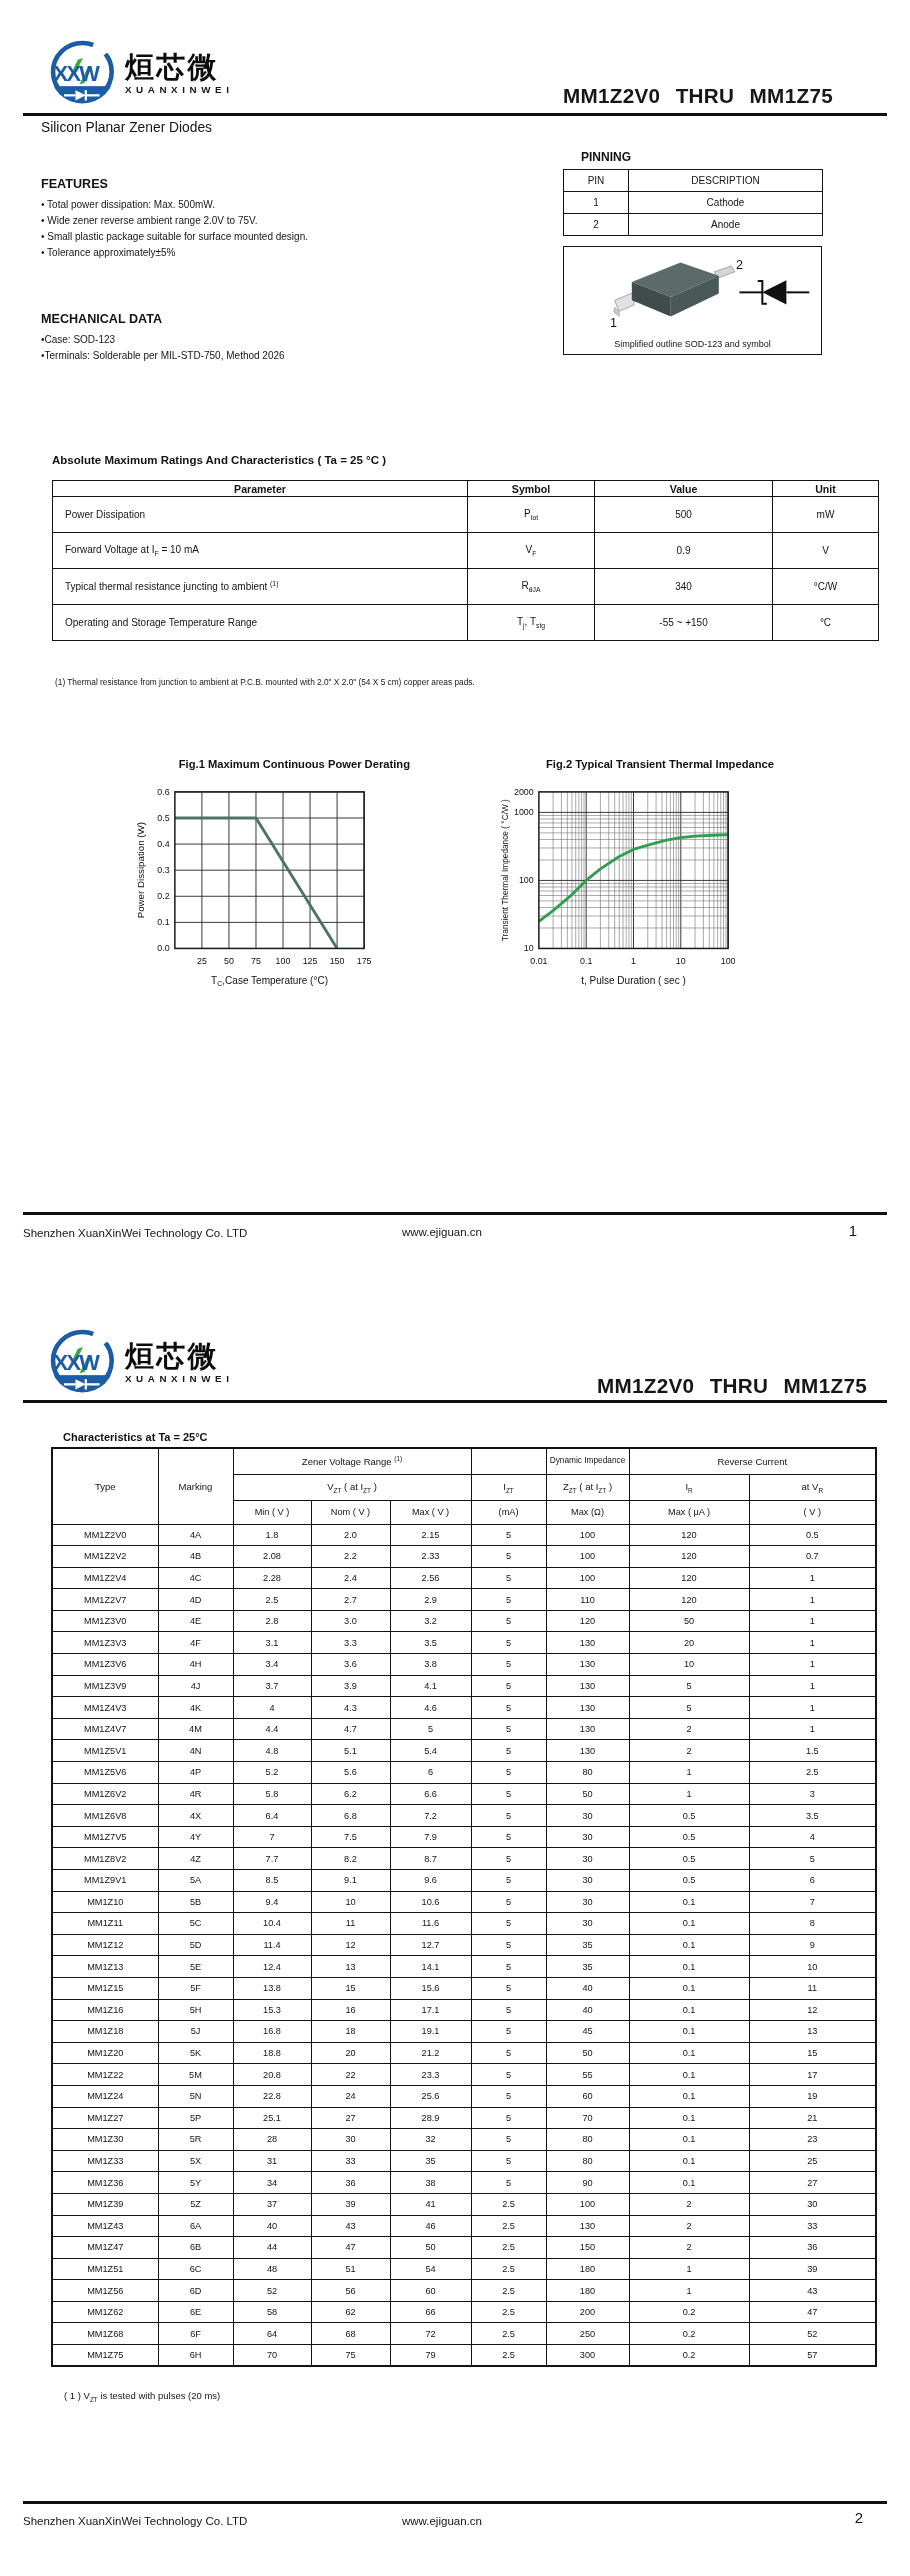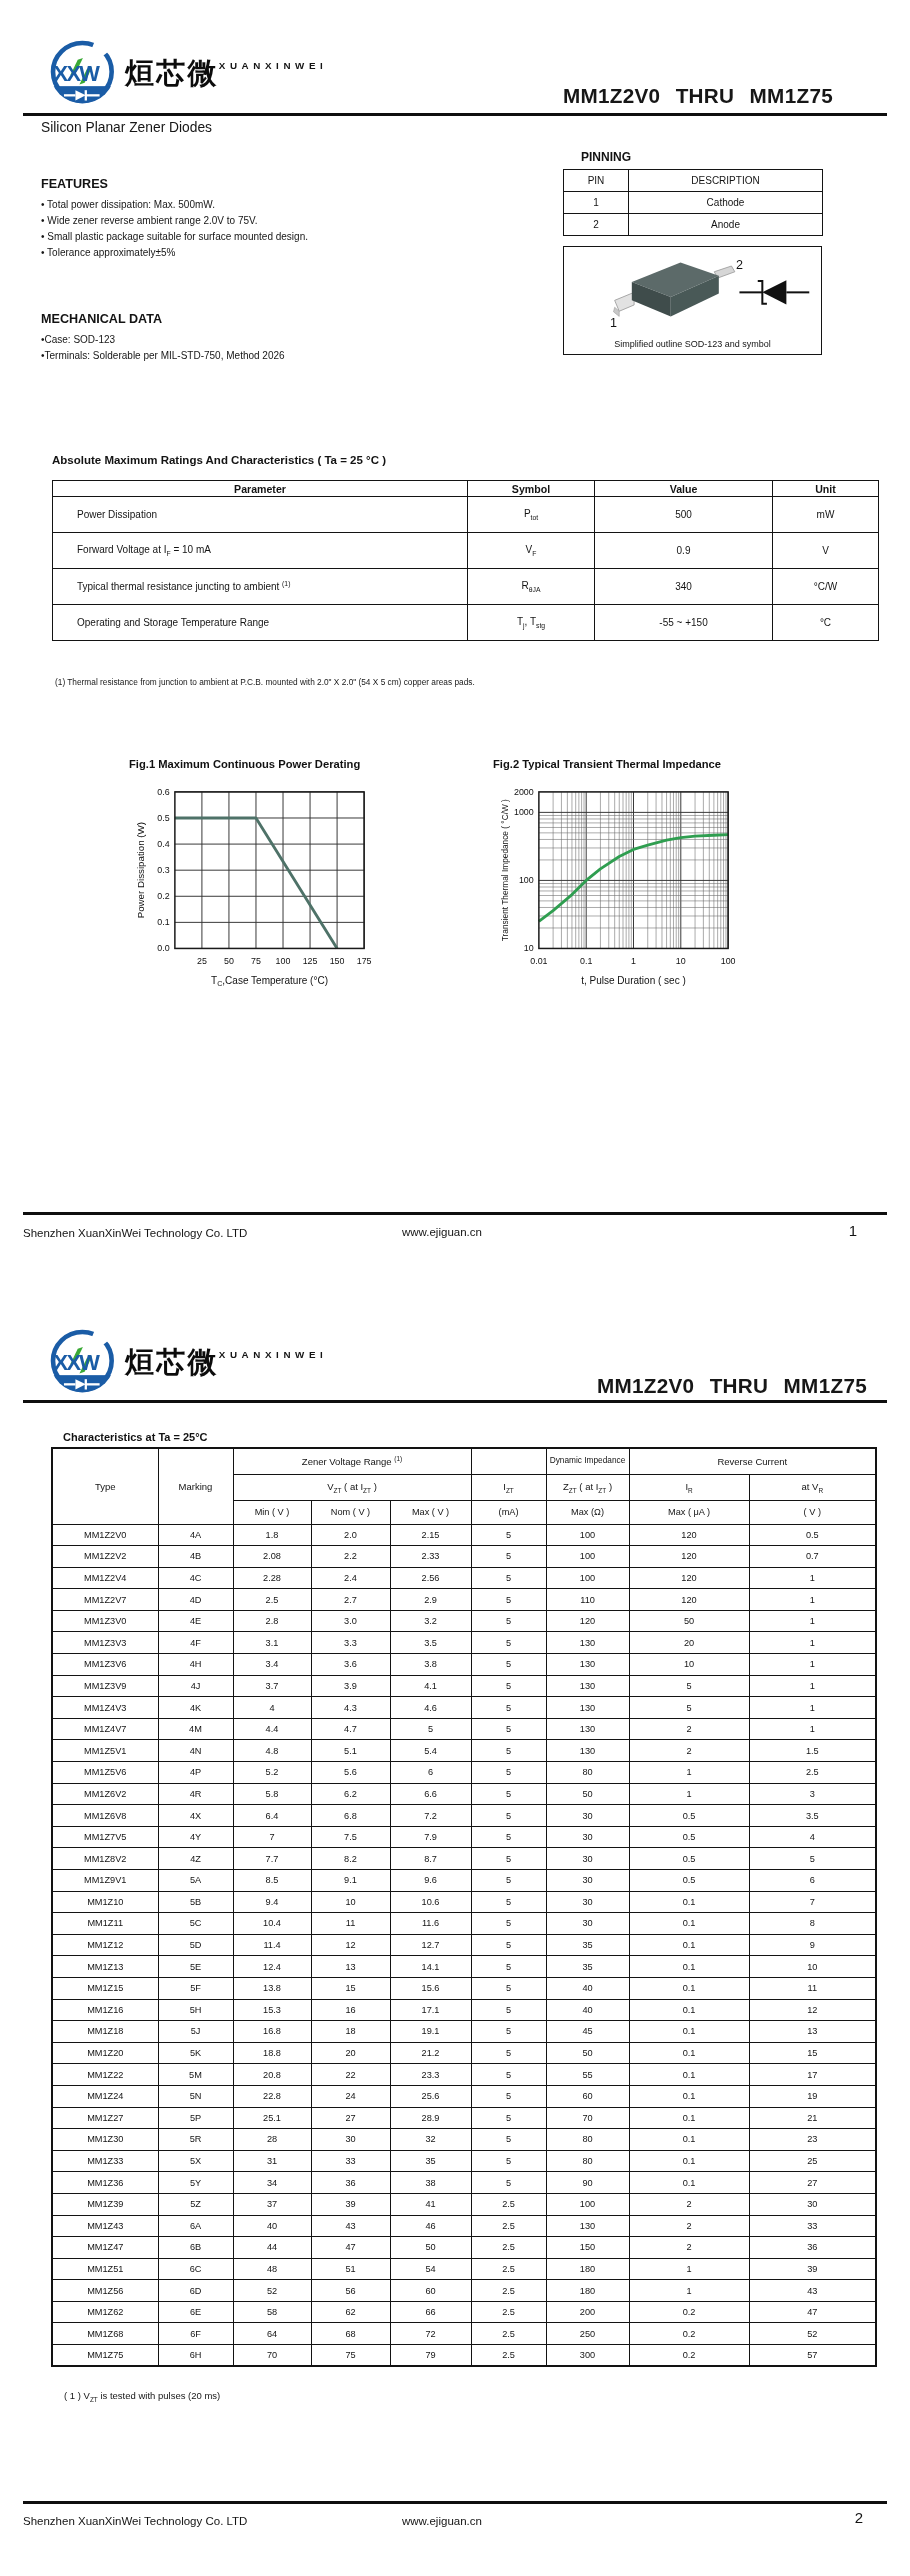--- a/index.html
+++ b/index.html
@@ -3,44 +3,44 @@
 <meta charset="utf-8">
 <style>
   *{margin:0;padding:0;box-sizing:border-box}
   html,body{background:#ffffff}
   body{width:910px;font-family:"Liberation Sans","DejaVu Sans",sans-serif;color:#141414}
   #doc{position:relative;width:910px;height:2576px;background:#fff;overflow:hidden}
   .page{position:absolute;left:0;width:910px;height:1288px;background:#fff}
   .page-rule{position:absolute;left:23px;width:864px;height:2.9px;background:#0f0f0f}
   .doc-title{position:absolute;font-size:20.7px;font-weight:bold;color:#171717;letter-spacing:0.3px;word-spacing:9.2px;white-space:nowrap}
   .logo-wrap{position:absolute;display:flex;align-items:center;gap:6.9px}
-  .logo-text{display:flex;flex-direction:row}
+  .logo-text{display:flex;flex-direction:column}
   .logo-zh{font-size:29px;font-weight:800;letter-spacing:2.3px;color:#0c0c0c;line-height:1.05}
   .logo-en{font-size:9.8px;font-weight:700;letter-spacing:4.6px;color:#151515;margin-top:2px}
   .subtitle{position:absolute;font-size:13.8px;color:#161616}
   .sec-title{position:absolute;font-size:12.6px;font-weight:bold;color:#131313}
   .bullet-list{position:absolute;font-size:10px;line-height:16px;color:#161616}
   
   .pin-table{position:absolute;border-collapse:collapse;table-layout:fixed;width:259px;border:1.4px solid #141414}
   .pin-table th,.pin-table td{border:0.9px solid #141414;text-align:center;font-size:10px;font-weight:400;height:22px;color:#141414}
   
   .outline-box{position:absolute;border:1.4px solid #141414;width:259px;height:109px;background:#fff}
   .outline-caption{position:absolute;bottom:5.2px;left:0;width:100%;text-align:center;font-size:9px;color:#141414}
   
   .amr-table{position:absolute;border-collapse:collapse;table-layout:fixed;width:826px;border:1.7px solid #131313}
   .amr-table th{height:16px;font-size:10.6px;font-weight:700;border:0.9px solid #131313;border-bottom-width:1.5px}
   .amr-table td{height:36px;font-size:10px;text-align:center;border:0.9px solid #131313;border-top-width:1.4px;border-bottom-width:1.4px}
-  .amr-table td:first-child{text-align:left;padding-left:24px}
+  .amr-table td:first-child{text-align:left;padding-left:12px}
   .note{position:absolute;font-size:8.3px;color:#181818}
   .note2{position:absolute;font-size:9.5px;color:#161616}
   sub{font-size:68%}
   sup{font-size:68%}
   
   .figure{position:absolute;width:281px}
-  .fig-title{font-size:11.2px;font-weight:bold;text-align:left;color:#121212;white-space:nowrap}
+  .fig-title{font-size:11.2px;font-weight:bold;text-align:right;color:#121212;white-space:nowrap}
   
   .char-title{position:absolute;font-size:11px;font-weight:bold;color:#121212}
   .char-table{position:absolute;border-collapse:collapse;table-layout:fixed;width:824px;border:2px solid #121212}
   .char-table th{font-weight:400;font-size:9.5px;border:0.9px solid #131313;color:#141414;padding:0 2.3px}
   .char-table .ch-r1 th{height:26px}
   .char-table .ch-r2 th{height:26px}
   .char-table .ch-r3 th{height:24px;font-size:9.2px}
   .char-table .small-h{font-size:8.3px;line-height:9.8px}
   .char-table td{height:21.6px;font-size:9.2px;text-align:center;border:0.9px solid #131313;border-top-width:1.1px;border-bottom-width:1.1px;padding:0}
   .char-table thead th{border-bottom-width:1.1px;border-top-width:1.1px}

